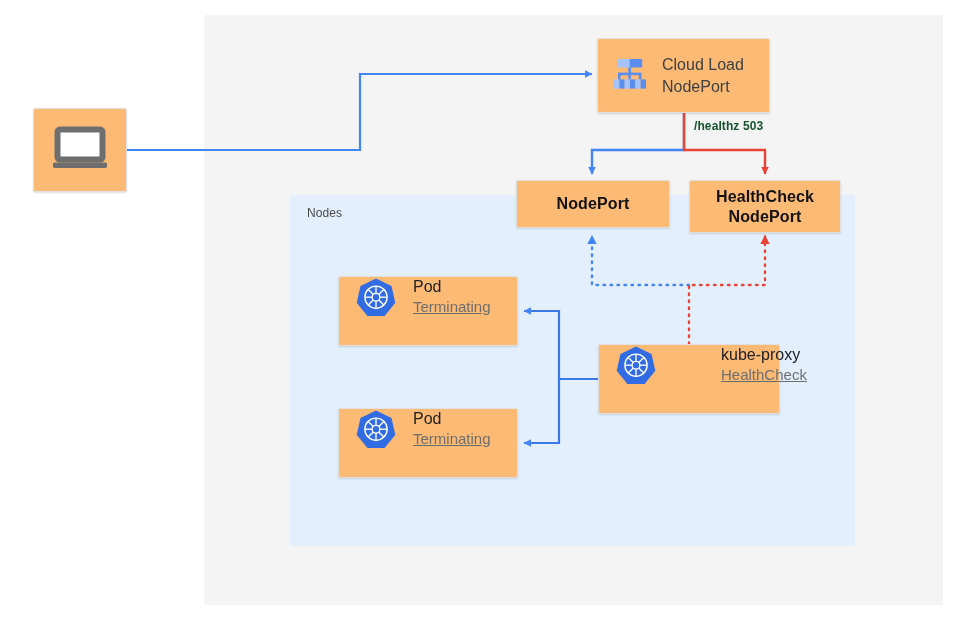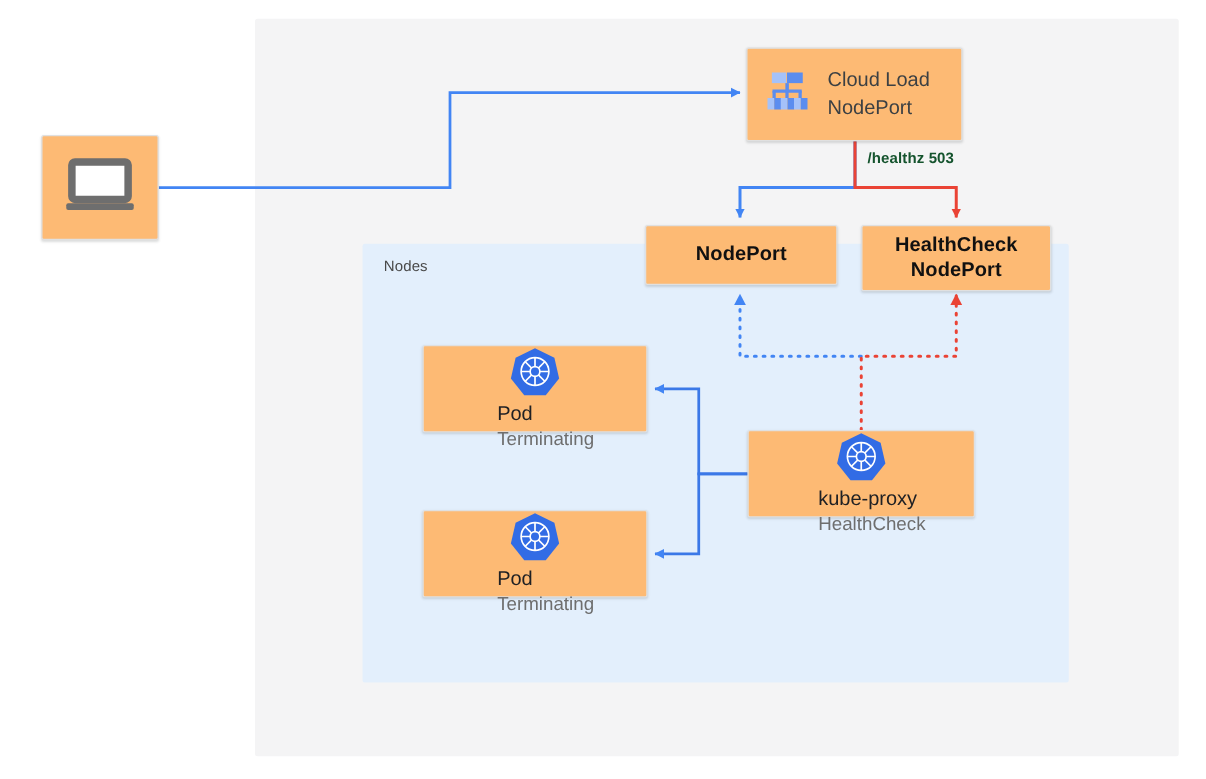--- a/index.html
+++ b/index.html
@@ -105,41 +105,42 @@
     font-size: 16px;
     font-weight: bold;
     color: #111111;
     text-align: center;
     line-height: 20px;
     letter-spacing: .1px;
   }
   
   .card-pod1 { left: 338px; top: 276px; width: 180px; height: 70px; }
   .card-pod2 { left: 338px; top: 408px; width: 180px; height: 70px; }
-  .card-kubeproxy { left: 598px; top: 344px; width: 182px; height: 70px; }
+  .card-kubeproxy { left: 598px; top: 344px; width: 182px; height: 70px; gap: 48px; }
   .card-pod1, .card-pod2, .card-kubeproxy {
     display: flex;
-    align-items: center;
-    flex-direction: column;
+    align-items: flex-start;
+    padding-left: 17px;
   }
   .k8s-wrap { flex: 0 0 auto; }
   .pod-text {
     margin-left: 17px;
     line-height: 1.25;
   }
   .pod-title {
     font-size: 16px;
     color: #202124;
     white-space: nowrap;
   }
   .pod-sub {
     font-size: 15px;
     color: #6e6e6e;
     white-space: nowrap;
     margin-top: 1px;
+    text-decoration: underline;
   }
   .healthz-label {
     position: absolute;
     left: 694px;
     top: 119px;
     font-size: 12px;
     font-weight: bold;
     color: #14532d;
     letter-spacing: .1px;
     white-space: nowrap;

